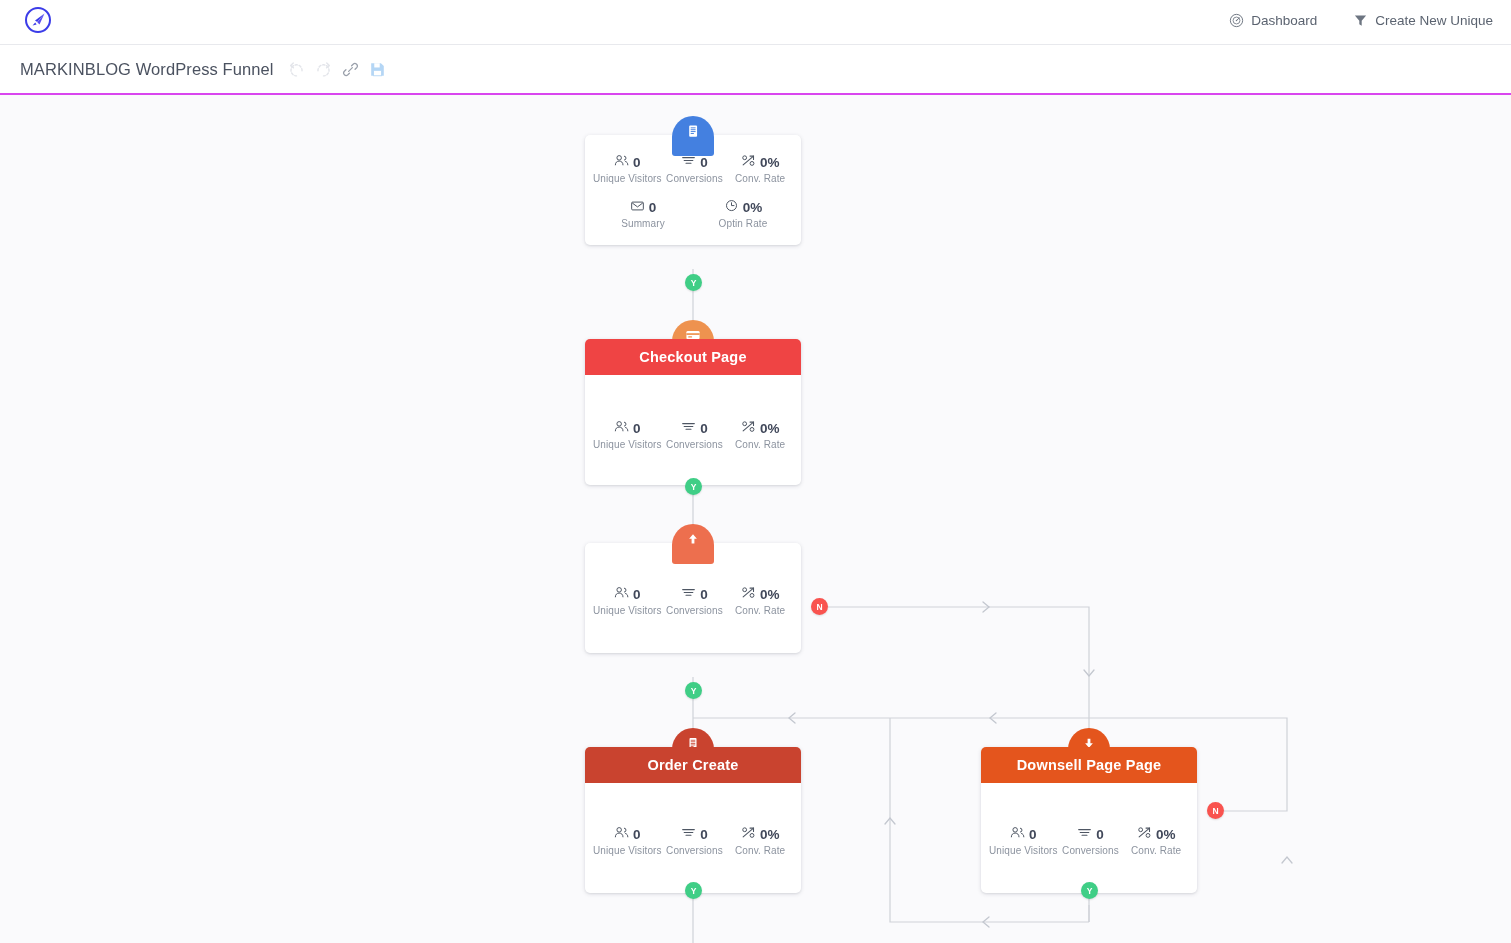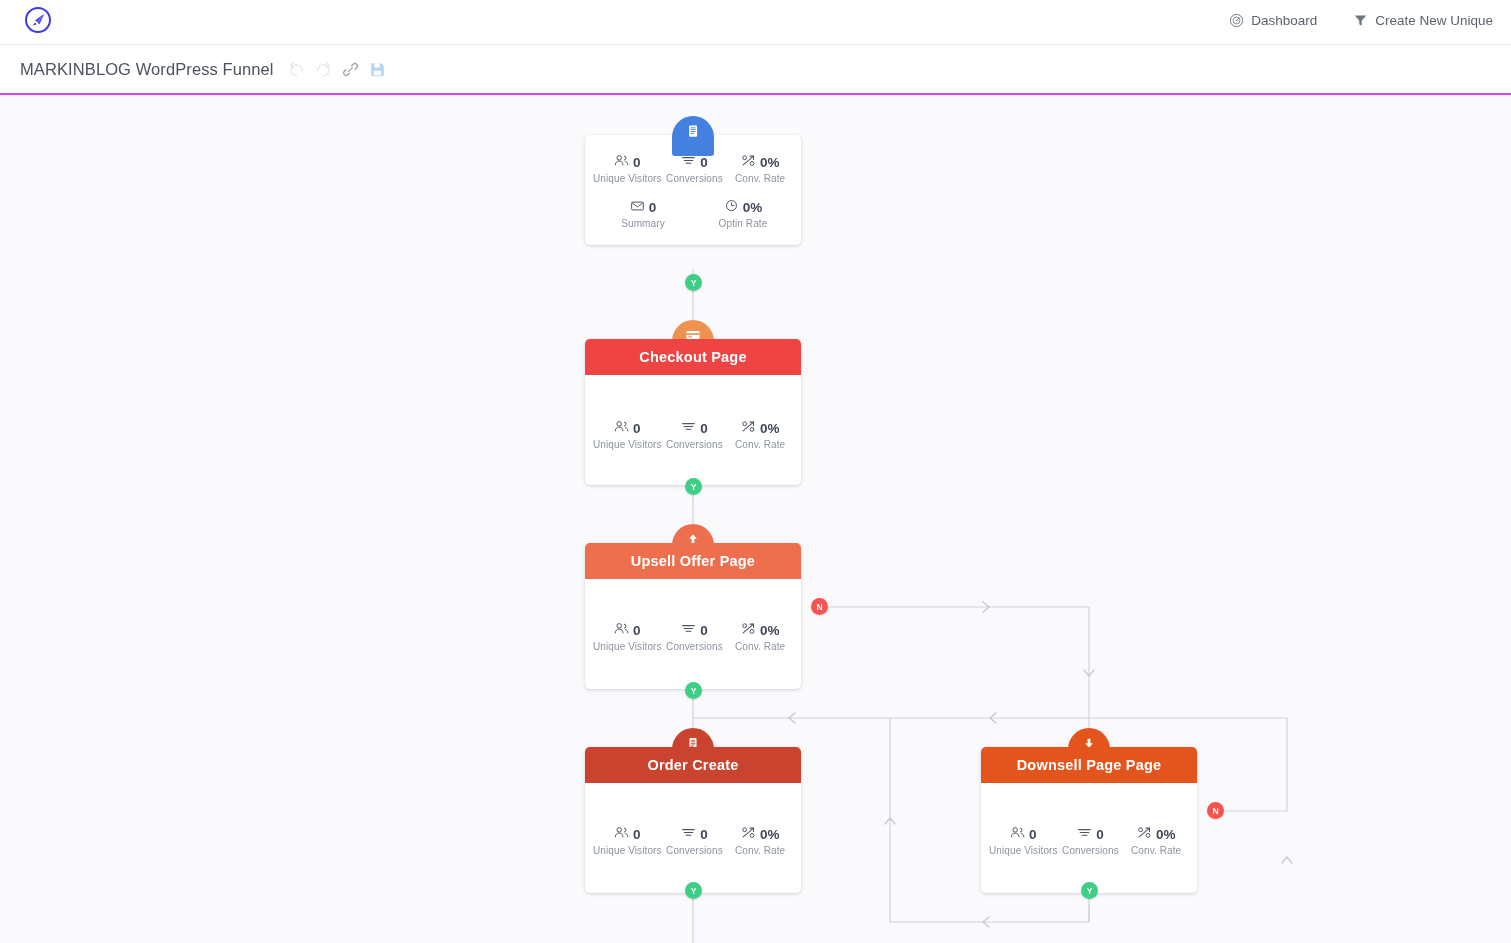--- a/index.html
+++ b/index.html
@@ -443,21 +443,20 @@
   </div>
 
   <div class="node" style="left:585px; top:448px;">
     <div class="node-badge" style="background:#ed6f4e;">
       <span>
         <svg width="14" height="14" viewBox="0 0 16 16">
           <path d="M8 2.6 L12.4 7.6 H9.6 V13 H6.4 V7.6 H3.6 Z" fill="#ffffff"></path>
         </svg>
       </span>
     </div>
-    <div class="node-header" style="background:#ed6f4e;">Upsell Offer Page</div>
     <div class="node-body" style="min-height:110px; padding-top:42px;">
       <div class="metric-row">
         <div class="metric">
           <div class="metric-top">
             <span>
               <svg width="15" height="13" viewBox="0 0 18 15">
                 <circle cx="6.2" cy="4.3" r="2.7" fill="none" stroke="#4e5663" stroke-width="1.2"></circle>
                 <path d="M1.6 13.2 C1.6 9.8 3.6 8.2 6.2 8.2 C8.8 8.2 10.8 9.8 10.8 13.2" fill="none" stroke="#4e5663" stroke-width="1.2"></path>
                 <path d="M12 2.3 A2.3 2.3 0 0 1 12 7" fill="none" stroke="#4e5663" stroke-width="1.2"></path>
                 <path d="M13.4 8.6 C15.4 9 16.6 10.6 16.6 13.2" fill="none" stroke="#4e5663" stroke-width="1.2"></path>

